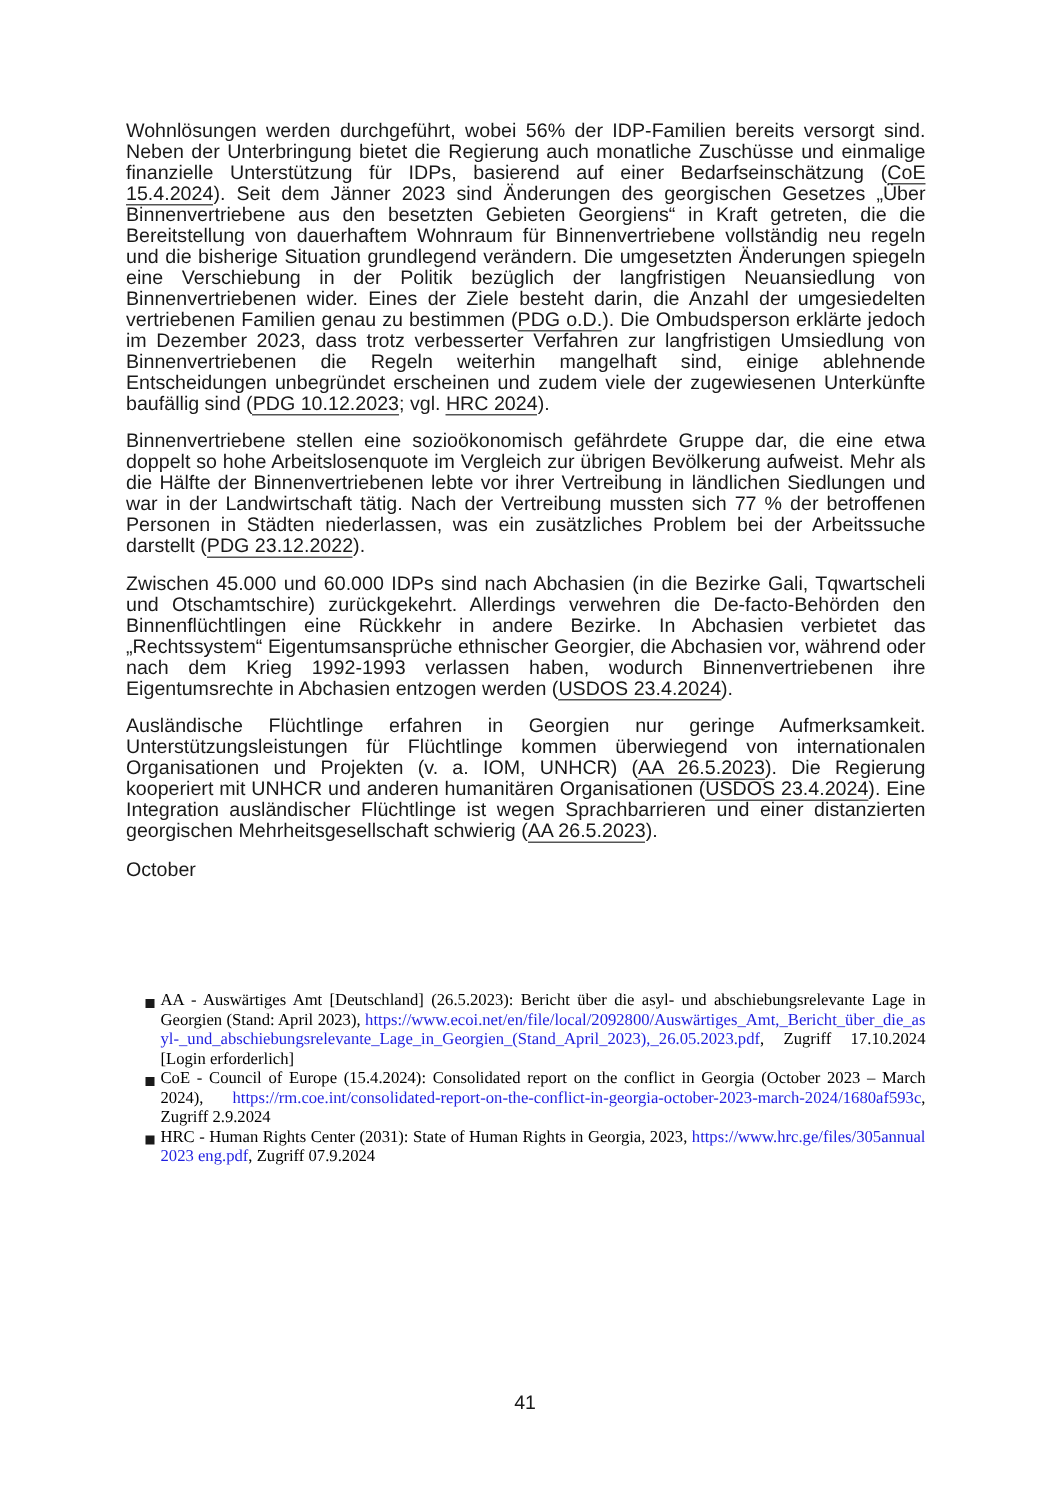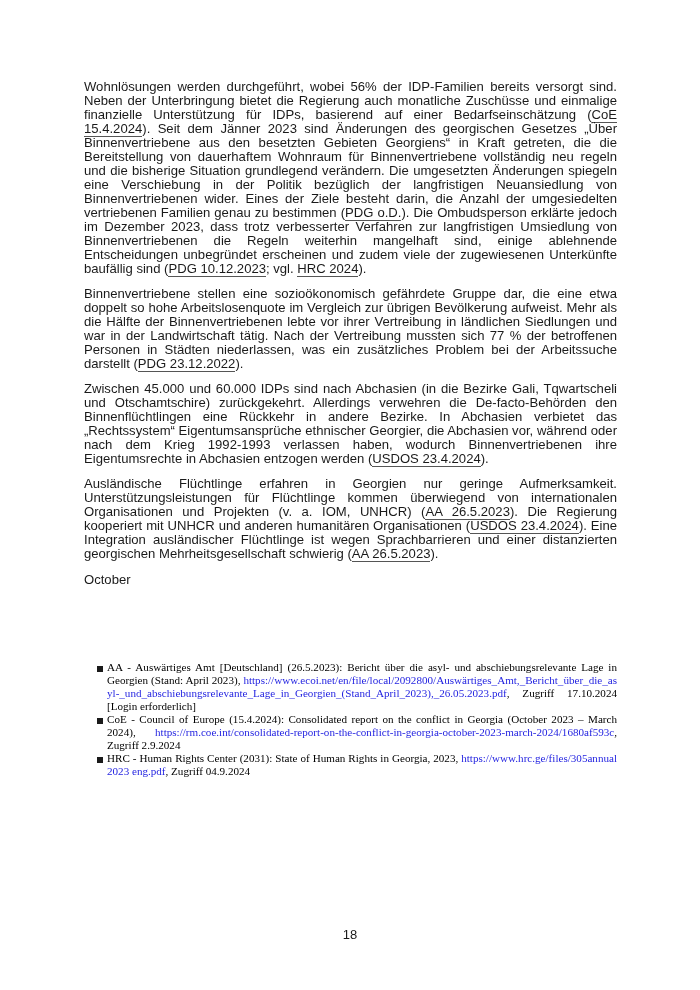--- a/index.html
+++ b/index.html
@@ -39,16 +39,16 @@
       <p class="para"><span>Binnenvertriebene stellen eine sozioökonomisch gefährdete Gruppe dar, die eine etwa doppelt so hohe Arbeitslosenquote im Vergleich zur übrigen Bevölkerung aufweist. Mehr als die Hälfte der Binnenvertriebenen lebte vor ihrer Vertreibung in ländlichen Siedlungen und war in der Land­wirtschaft tätig. Nach der Vertreibung mussten sich 77 % der betroffenen Personen in Städten niederlassen, was ein zusätzliches Problem bei der Arbeitssuche darstellt (</span><a class="ref">PDG 23.12.2022</a><span>).</span></p>
       <p class="para"><span>Zwischen 45.000 und 60.000 IDPs sind nach Abchasien (in die Bezirke Gali, Tqwartscheli und Otschamtschire) zurückgekehrt. Allerdings verwehren die De-facto-Behörden den Binnenflücht­lingen eine Rückkehr in andere Bezirke. In Abchasien verbietet das „Rechtssystem“ Eigentums­ansprüche ethnischer Georgier, die Abchasien vor, während oder nach dem Krieg 1992-1993 verlassen haben, wodurch Binnenvertriebenen ihre Eigentumsrechte in Abchasien entzogen werden (</span><a class="ref">USDOS 23.4.2024</a><span>).</span></p>
       <p class="para"><span>Ausländische Flüchtlinge erfahren in Georgien nur geringe Aufmerksamkeit. Unterstützungsleis­tungen für Flüchtlinge kommen überwiegend von internationalen Organisationen und Projekten (v. a. IOM, UNHCR) (</span><a class="ref">AA 26.5.2023</a><span>). Die Regierung kooperiert mit UNHCR und anderen hu­manitären Organisationen (</span><a class="ref">USDOS 23.4.2024</a><span>). Eine Integration ausländischer Flüchtlinge ist wegen Sprachbarrieren und einer distanzierten georgischen Mehrheitsgesellschaft schwierig (</span><a class="ref">AA 26.5.2023</a><span>).</span></p>
     </div>
   <div class="heading">October</div>
 </div>
 
 <ul class="sources" id="sources" style="left:97px;">
     <li><span class="bullet"></span><span>AA - Auswärtiges Amt [Deutschland] (26.5.2023): Bericht über die asyl- und abschiebungsrelevante Lage in Georgien (Stand: April 2023), </span><a class="link">https://www.ecoi.net/en/file/local/2092800/Auswärtiges_Amt,_Bericht_über_die_asyl-_und_abschiebungsrelevante_Lage_in_Georgien_(Stand_April_2023),_26.05.2023.pdf</a><span>, Zugriff 17.10.2024 [Login erforderlich]</span></li>
     <li><span class="bullet"></span><span>CoE - Council of Europe (15.4.2024): Consolidated report on the conflict in Georgia (October 2023 – March 2024), </span><a class="link">https://rm.coe.int/consolidated-report-on-the-conflict-in-georgia-october-2023-march-2024/1680af593c</a><span>, Zugriff 2.9.2024</span></li>
-    <li><span class="bullet"></span><span>HRC - Human Rights Center (2031): State of Human Rights in Georgia, 2023, </span><a class="link">https://www.hrc.ge/files/305annual 2023 eng.pdf</a><span>, Zugriff 04.9.2024</span></li>
+    <li><span class="bullet"></span><span>HRC - Human Rights Center (2031): State of Human Rights in Georgia, 2023, </span><a class="link">https://www.hrc.ge/files/305annual 2023 eng.pdf</a><span>, Zugriff 07.9.2024</span></li>
   </ul>
 
-<div class="pagenum">18</div>
+<div class="pagenum">41</div>
 
 </body></html>

